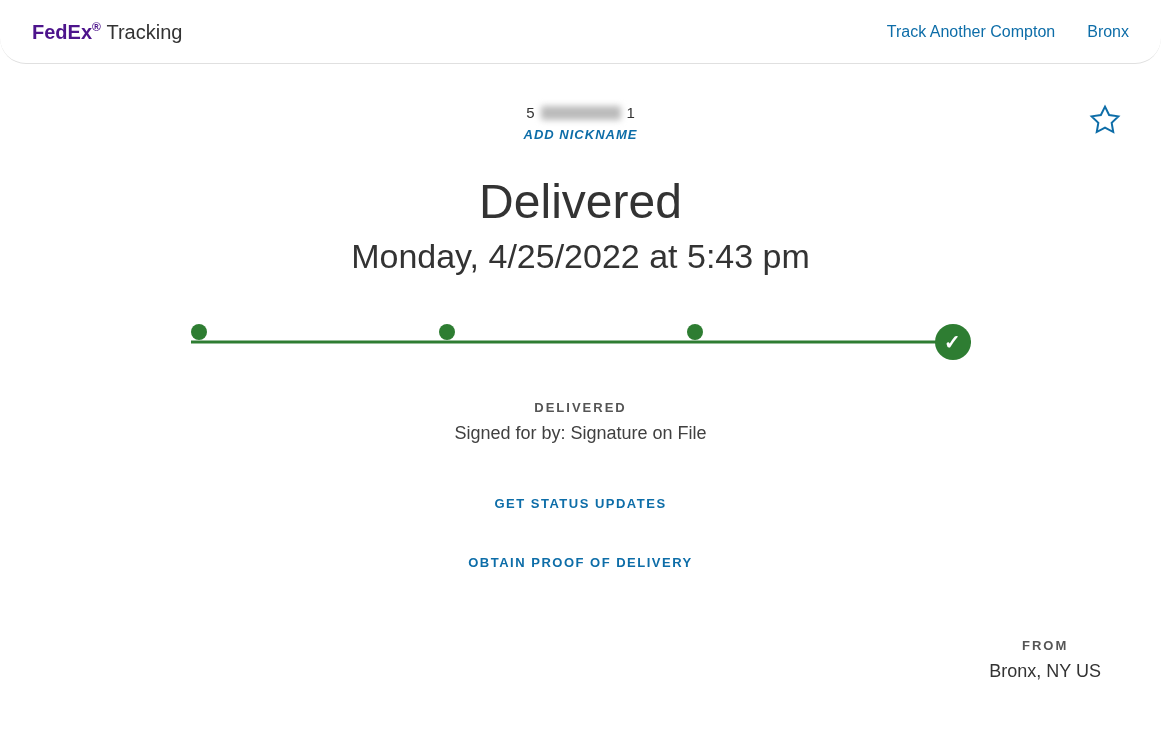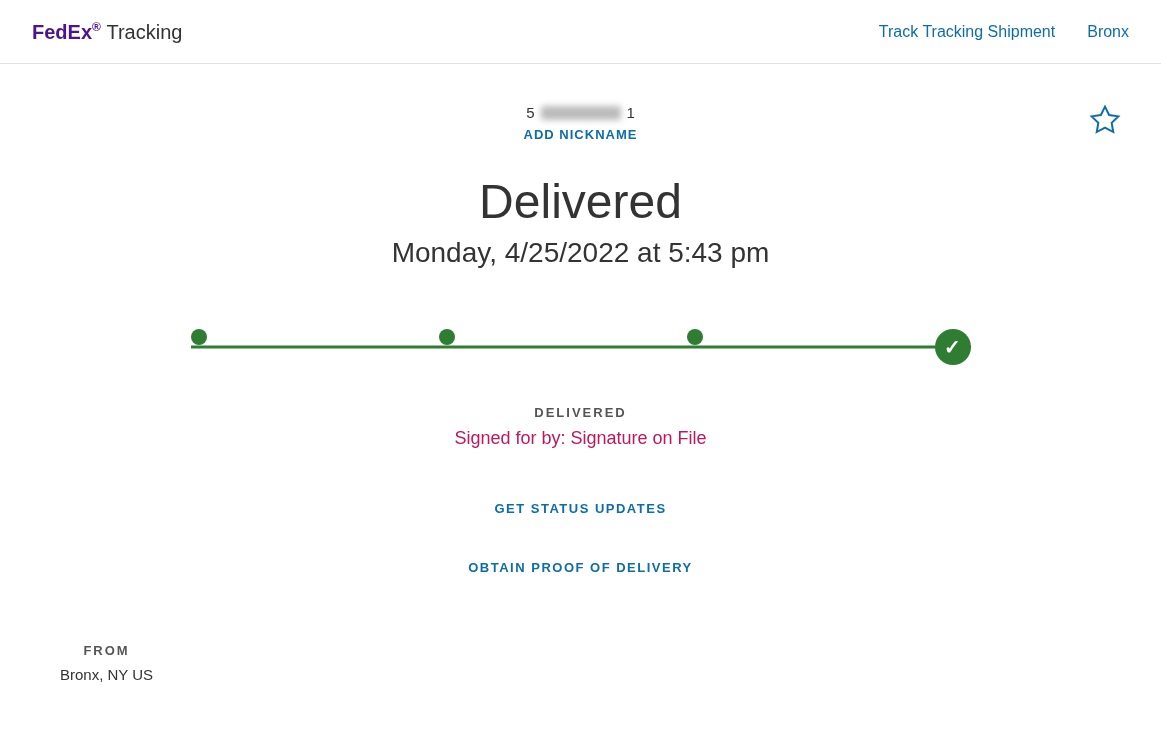--- a/index.html
+++ b/index.html
@@ -17,20 +17,21 @@
     }
 
     
     .header {
       display: flex;
       align-items: center;
       justify-content: space-between;
       padding: 4px 32px;
       height: 64px;
       border-bottom: 1px solid #e0e0e0;
+      border-radius: 26px;
     }
 
     .header-left {
       display: flex;
       align-items: center;
     }
 
     .brand-title {
       font-size: 20px;
       font-weight: bold;
@@ -100,20 +101,21 @@
     }
 
     .add-nickname-link {
       color: #0d6da8;
       font-size: 13px;
       font-weight: bold;
       letter-spacing: 1px;
       text-transform: uppercase;
       cursor: pointer;
       text-decoration: none;
+      font-style: italic;
     }
 
     
     .favorite-star {
       position: absolute;
       top: 40px;
       right: 40px;
     }
 
     .star-icon {
@@ -125,25 +127,25 @@
     
     .status-heading {
       font-size: 48px;
       font-weight: 300;
       color: #333;
       text-align: center;
       margin-bottom: 8px;
     }
 
     .status-datetime {
-      font-size: 28px;
+      font-size: 34px;
       font-weight: 300;
       color: #333;
       text-align: center;
-      margin-bottom: 60px;
+      margin-bottom: 48px;
     }
 
     
     .progress-container {
       width: 780px;
       display: flex;
       align-items: center;
       position: relative;
       margin-bottom: 40px;
     }
@@ -201,42 +203,42 @@
       font-size: 13px;
       font-weight: bold;
       letter-spacing: 2px;
       color: #555;
       text-transform: uppercase;
       margin-bottom: 8px;
     }
 
     .delivery-signature {
       font-size: 18px;
-      color: #be185d;
+      color: #404040;
       margin-bottom: 20px;
     }
 
     .action-link {
       color: #0d6da8;
       font-size: 13px;
       font-weight: bold;
       letter-spacing: 1.5px;
       text-transform: uppercase;
       cursor: pointer;
       text-decoration: none;
       margin-bottom: 12px;
       display: block;
       text-align: center;
       margin-top: 32px;
     }
 
     
     .from-to-section {
       display: flex;
-      justify-content: flex-start;
+      justify-content: flex-end;
       width: 100%;
       padding: 0 60px;
       margin-top: 16px;
     }
 
     .location-block {
       display: flex;
       flex-direction: column;
       align-items: center;
     }
@@ -244,36 +246,36 @@
     .location-label {
       font-size: 13px;
       font-weight: bold;
       letter-spacing: 2px;
       color: #555;
       text-transform: uppercase;
       margin-bottom: 8px;
     }
 
     .location-value {
-      font-size: 15px;
+      font-size: 18px;
       color: #333;
     }
   </style>
 </head>
 <body>
 
 <header class="header">
   <div class="header-left">
     <div class="brand-title">
       <span class="fedex">FedEx</span><span style="font-size:12px; vertical-align:super;">®</span>
       <span style="color:#333; font-weight:300;"> Tracking</span>
     </div>
   </div>
   <nav class="header-nav">
-    <a class="nav-link">Track Tracking Shipment</a>
+    <a class="nav-link">Track Another Compton</a>
     <a class="nav-link">Bronx</a>
   </nav>
 </header>
 
 <main class="main-content">
 
   <div class="favorite-star">
     <svg class="star-icon" viewBox="0 0 24 24" fill="none" stroke="#0d6da8" stroke-width="1.5" xmlns="http://www.w3.org/2000/svg">
       <polygon points="12,2 15.09,8.26 22,9.27 17,14.14 18.18,21.02 12,17.77 5.82,21.02 7,14.14 2,9.27 8.91,8.26"></polygon>
     </svg>

